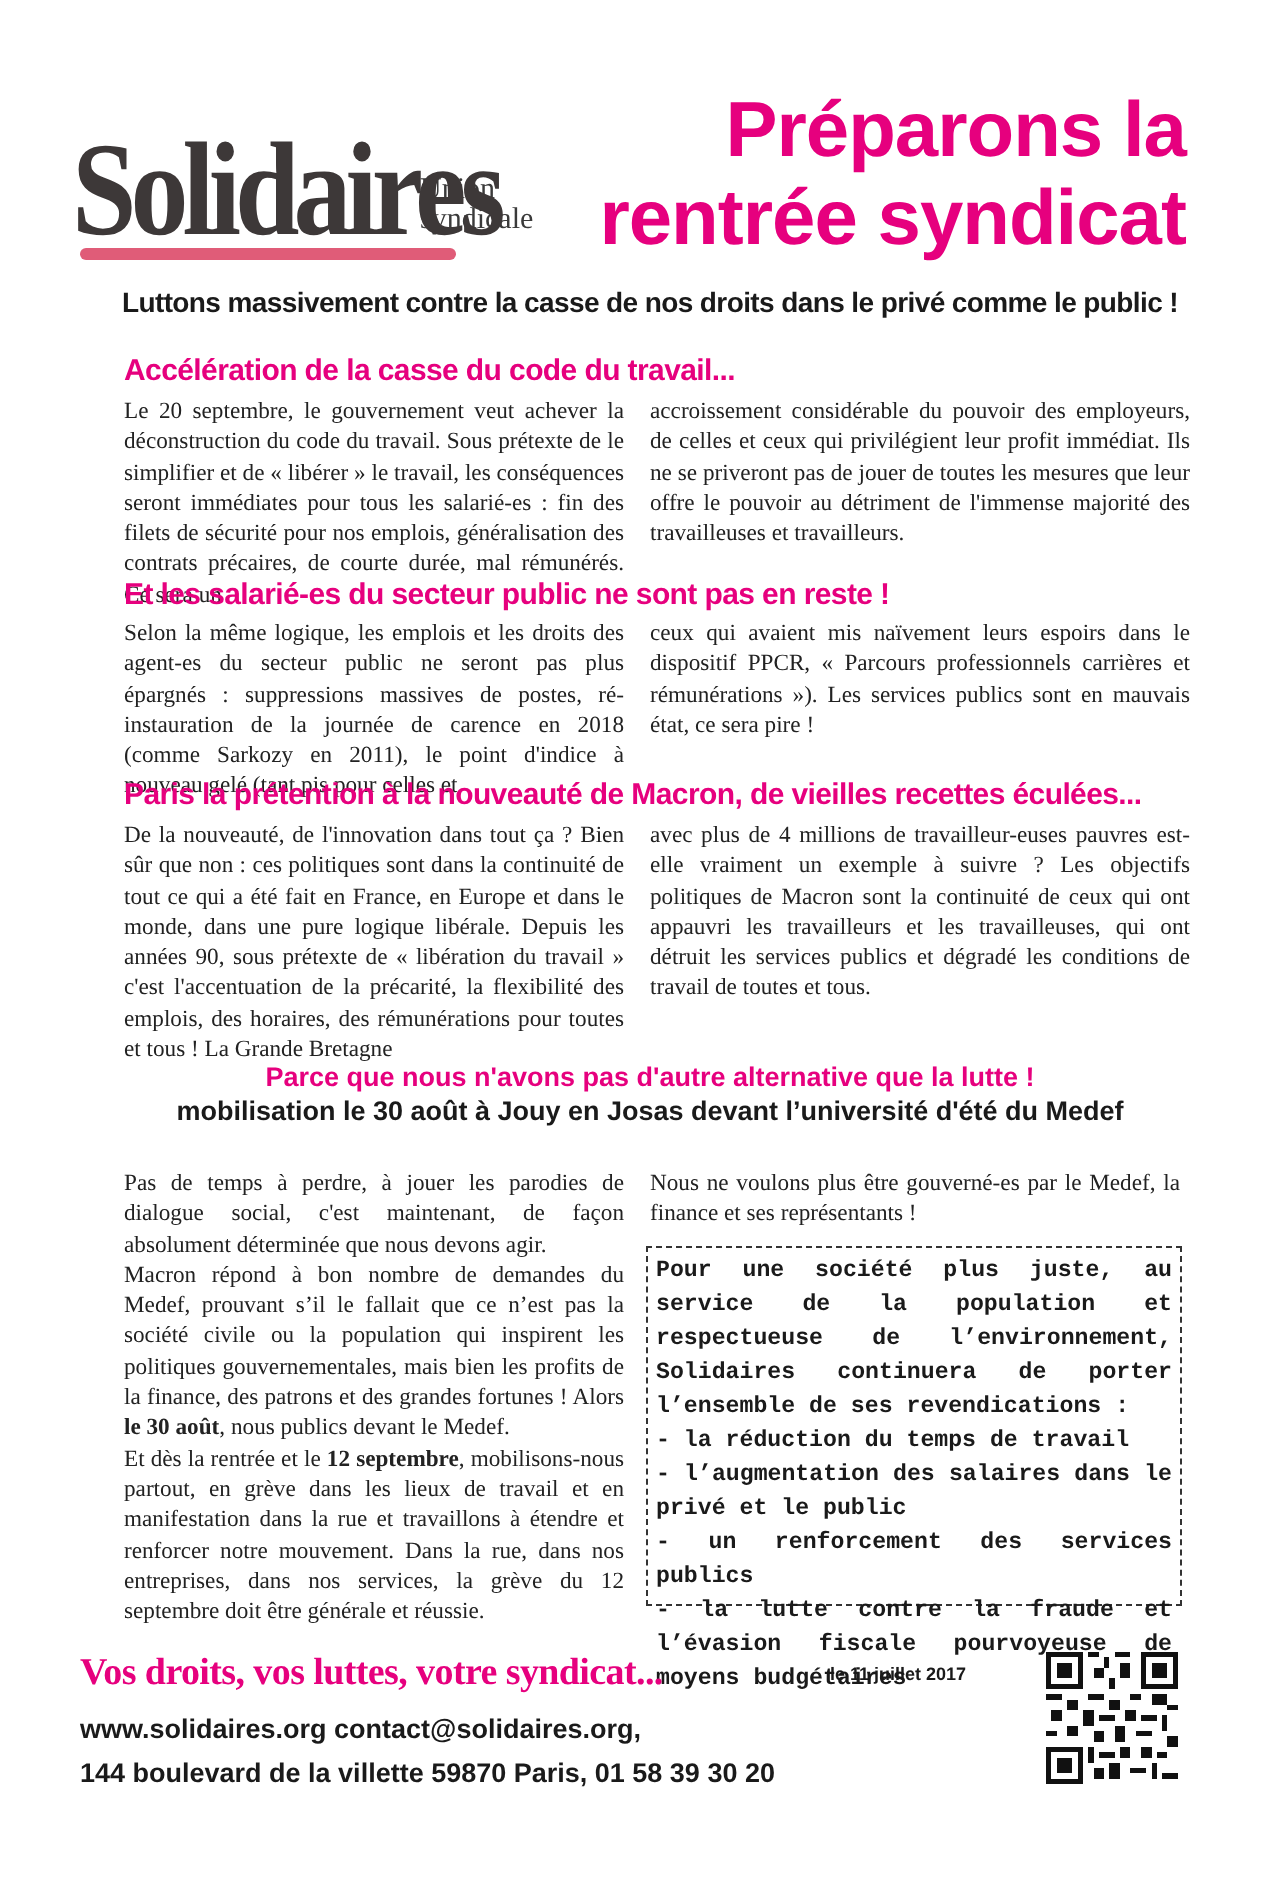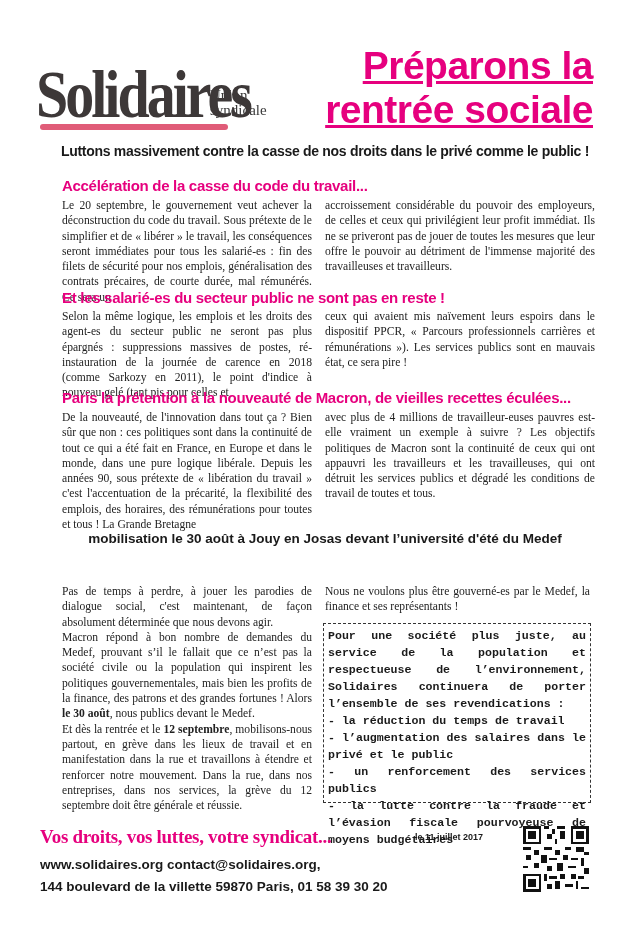--- a/index.html
+++ b/index.html
@@ -1,21 +1,21 @@
 <!DOCTYPE html>
 <html><head>
 <meta charset="utf-8">
 <style>
   html, body { margin:0; padding:0; background:#ffffff; }
   body { width:633px; height:950px; position:relative; overflow:hidden; font-family:"Liberation Serif", serif; color:#222; }
   .logo { position:absolute; left:36px; top:42px; width:190px; height:90px; }
   .logo-union { position:absolute; left:174px; top:46px; font-family:"Liberation Serif", serif; font-size:15px; line-height:15px; color:#3a3a3a; }
   .logo-word { position:absolute; left:0; top:14px; font-family:"Liberation Serif", serif; font-weight:bold; font-size:58px; letter-spacing:-3px; color:#3d3838; transform:scaleY(1.15); transform-origin:left top; }
   .logo-stroke { position:absolute; left:4px; top:82px; width:188px; height:6px; background:#e05c78; border-radius:3px; }
-  .title { position:absolute; right:40px; top:44px; width:320px; text-align:right; font-family:"Liberation Sans", sans-serif; font-weight:bold; font-size:39px; line-height:44px; color:#e6007e; letter-spacing:-0.5px;text-decoration:underline; }
+  .title { position:absolute; right:40px; top:44px; width:320px; text-align:right; font-family:"Liberation Sans", sans-serif; font-weight:bold; font-size:39px; line-height:44px; color:#e6007e; letter-spacing:-0.5px; }
   .tagline { position:absolute; left:40px; top:143px; width:570px; text-align:center; font-family:"Liberation Sans", sans-serif; font-weight:bold; font-size:14px; color:#1a1a1a; letter-spacing:-0.3px; }
   .h2 { position:absolute; left:62px; font-family:"Liberation Sans", sans-serif; font-weight:bold; font-size:15px; color:#e6007e; letter-spacing:-0.3px; }
   .col { position:absolute; font-size:11.6px; line-height:15.3px; text-align:justify; color:#222; }
   .c1 { left:62px; width:250px; }
   .c2 { left:325px; width:270px; }
   .center-block { position:absolute; left:40px; top:530px; width:570px; text-align:center; font-family:"Liberation Sans", sans-serif; font-weight:bold; font-size:13.5px; line-height:17px; }
   .pink { color:#e6007e; }
   .dark { color:#1a1a1a; }
   .box { position:absolute; left:323px; top:623px; width:268px; height:180px; border:1.4px dashed #333; padding:3px 4px; box-sizing:border-box; font-family:Liberation Mono, monospace; font-weight:bold; font-size:11.6px; line-height:17px; color:#1a1a1a; text-align:justify; }
   .footer-slogan { position:absolute; left:40px; top:826px; font-family:Liberation Serif, serif; font-weight:bold; font-size:19px; color:#e6007e; letter-spacing:-0.3px; }
@@ -31,38 +31,39 @@
   <div class="logo-union">
     <span>Union</span><br>
     <span>syndicale</span>
   </div>
   <div class="logo-word">Solidaires</div>
   <div class="logo-stroke"></div>
 </div>
 
 <div class="title">
   <span>Préparons la</span><br>
-  <span>rentrée sociale</span>
+  <span>rentrée syndicat</span>
 </div>
 
 <div class="tagline">Luttons massivement contre la casse de nos droits dans le privé comme le public !</div>
 
 <div class="h2" style="top:177px;">Accélération de la casse du code du travail...</div>
 <div class="col c1" style="top:198px;">Le 20 septembre, le gouvernement veut achever la déconstruction du code du travail. Sous prétexte de le simplifier et de « libérer » le travail, les conséquences seront immédiates pour tous les salarié-es : fin des filets de sécurité pour nos emplois, généralisation des contrats précaires, de courte durée, mal rémunérés. Ce sera un</div>
 <div class="col c2" style="top:198px;">accroissement considérable du pouvoir des employeurs, de celles et ceux qui privilégient leur profit immédiat. Ils ne se priveront pas de jouer de toutes les mesures que leur offre le pouvoir au détriment de l'immense majorité des travailleuses et travailleurs.</div>
 
 <div class="h2" style="top:289px;">Et les salarié-es du secteur public ne sont pas en reste !</div>
 <div class="col c1" style="top:309px;">Selon la même logique, les emplois et les droits des agent-es du secteur public ne seront pas plus épargnés : suppressions massives de postes, ré-instauration de la journée de carence en 2018 (comme Sarkozy en 2011), le point d'indice à nouveau gelé (tant pis pour celles et</div>
 <div class="col c2" style="top:309px;">ceux qui avaient mis naïvement leurs espoirs dans le dispositif PPCR, « Parcours professionnels carrières et rémunérations »). Les services publics sont en mauvais état, ce sera pire !</div>
 
 <div class="h2" style="top:389px;">Paris la prétention à la nouveauté de Macron, de vieilles recettes éculées...</div>
 <div class="col c1" style="top:410px;">De la nouveauté, de l'innovation dans tout ça ? Bien sûr que non : ces politiques sont dans la continuité de tout ce qui a été fait en France, en Europe et dans le monde, dans une pure logique libérale. Depuis les années 90, sous prétexte de « libération du travail » c'est l'accentuation de la précarité, la flexibilité des emplois, des horaires, des rémunérations pour toutes et tous ! La Grande Bretagne</div>
 <div class="col c2" style="top:410px;">avec plus de 4 millions de travailleur-euses pauvres est-elle vraiment un exemple à suivre ? Les objectifs politiques de Macron sont la continuité de ceux qui ont appauvri les travailleurs et les travailleuses, qui ont détruit les services publics et dégradé les conditions de travail de toutes et tous.</div>
 
 <div class="center-block">
+  <div class="pink">Parce que nous n'avons pas d'autre alternative que la lutte !</div>
   <div class="dark">mobilisation le 30 août à Jouy en Josas devant l’université d'été du Medef</div>
 </div>
 
 <div class="col c1" style="top:584px;">
   <div>Pas de temps à perdre, à jouer les parodies de dialogue social, c'est maintenant, de façon absolument déterminée que nous devons agir.</div>
   <div><span>Macron répond à bon nombre de demandes du Medef, prouvant s’il le fallait que ce n’est pas la société civile ou la population qui inspirent les politiques gouvernementales, mais bien les profits de la finance, des patrons et des grandes fortunes ! Alors </span><b>le 30 août</b><span>, nous publics devant le Medef.</span></div>
   <div><span>Et dès la rentrée et le </span><b>12 septembre</b><span>, mobilisons-nous partout, en grève dans les lieux de travail et en manifestation dans la rue et travaillons à étendre et renforcer notre mouvement. Dans la rue, dans nos entreprises, dans nos services, la grève du 12 septembre doit être générale et réussie.</span></div>
 </div>
 <div class="col c2" style="top:584px; width:265px;">Nous ne voulons plus être gouverné-es par le Medef, la finance et ses représentants !</div>
 

